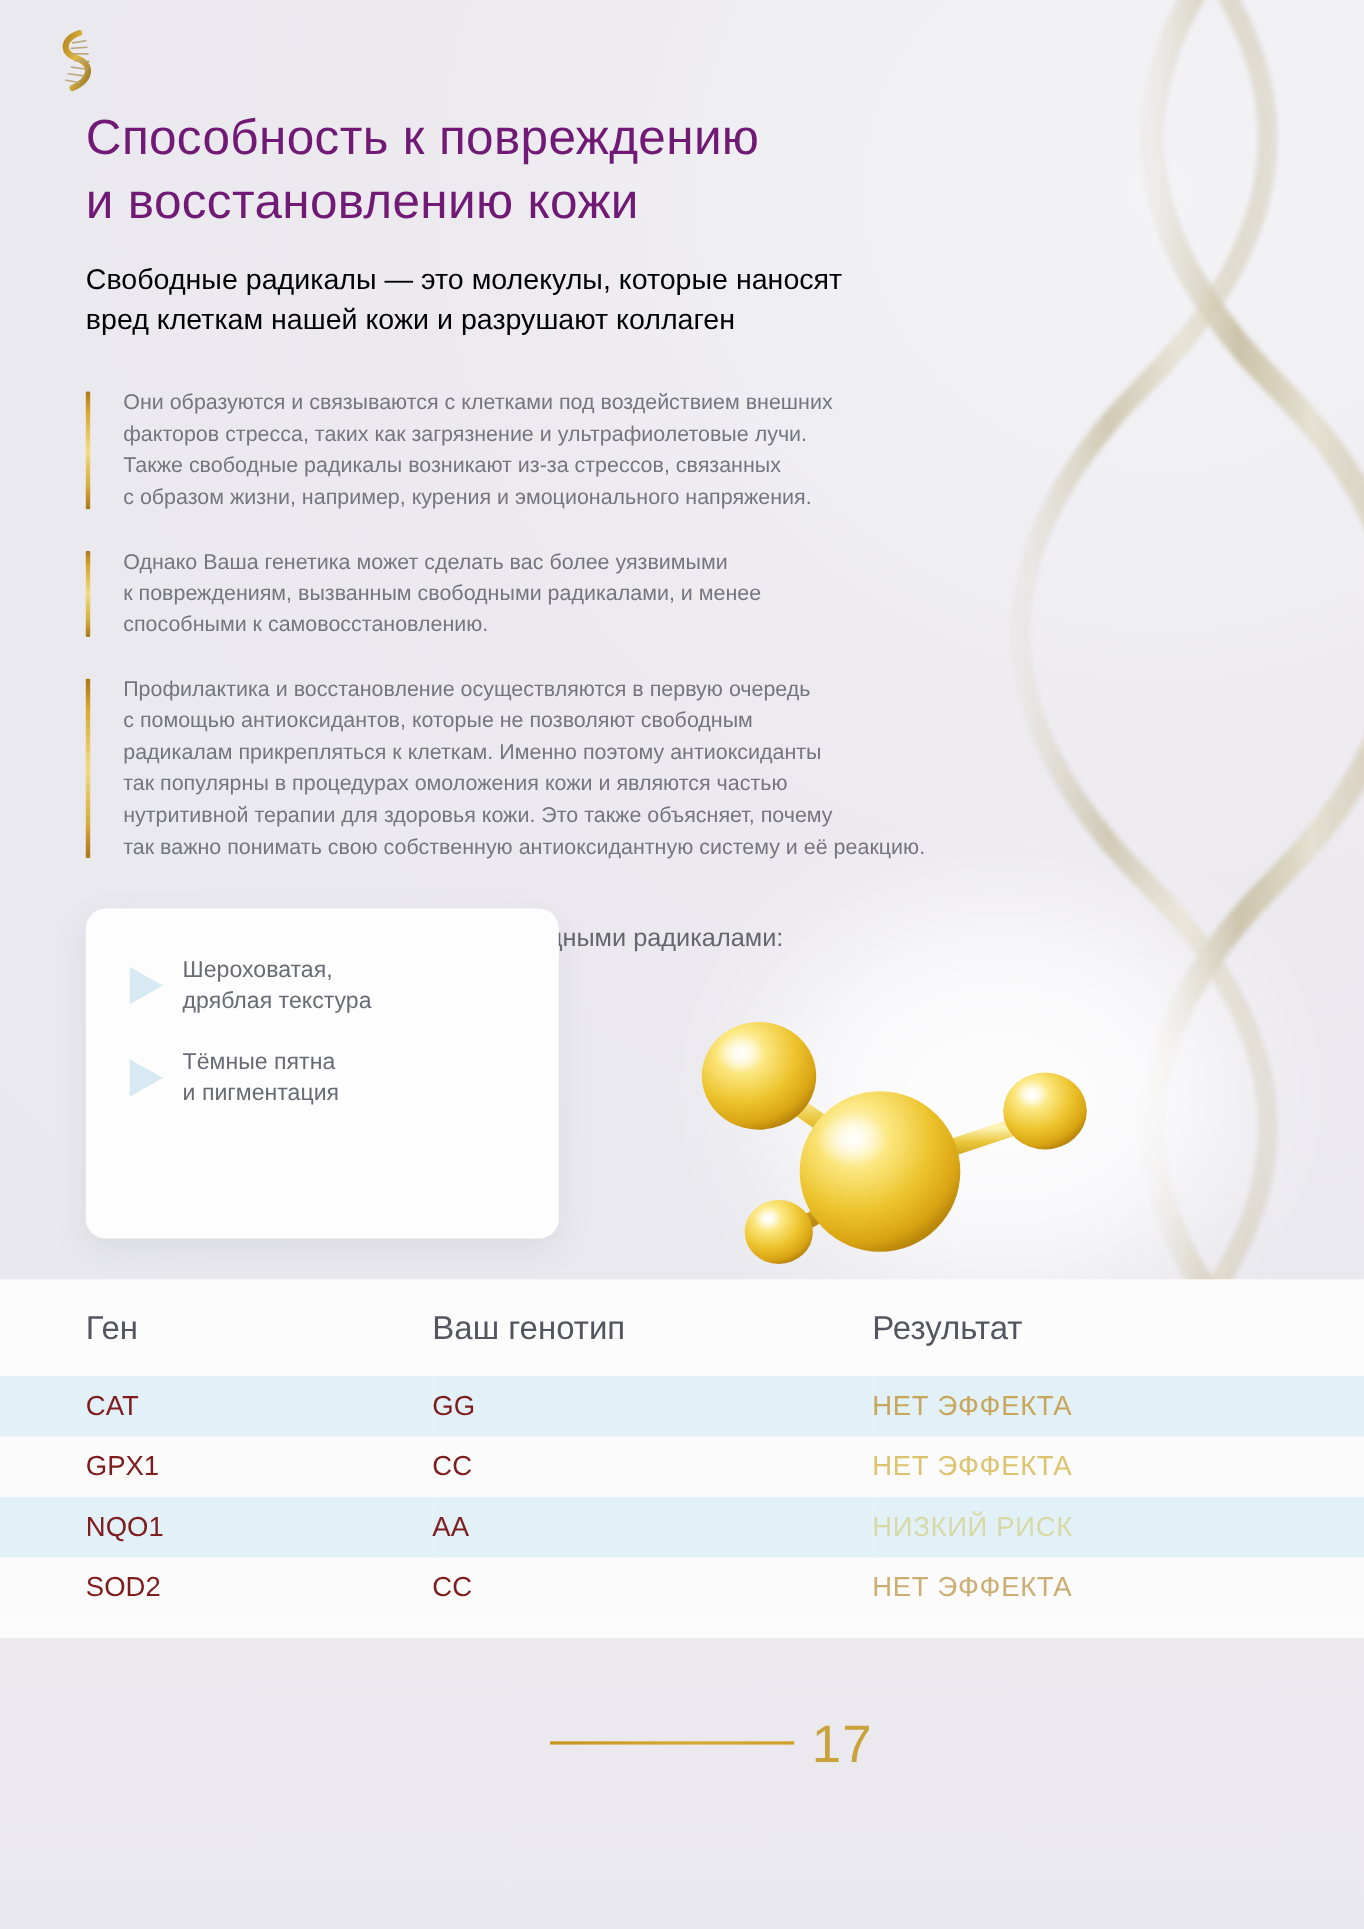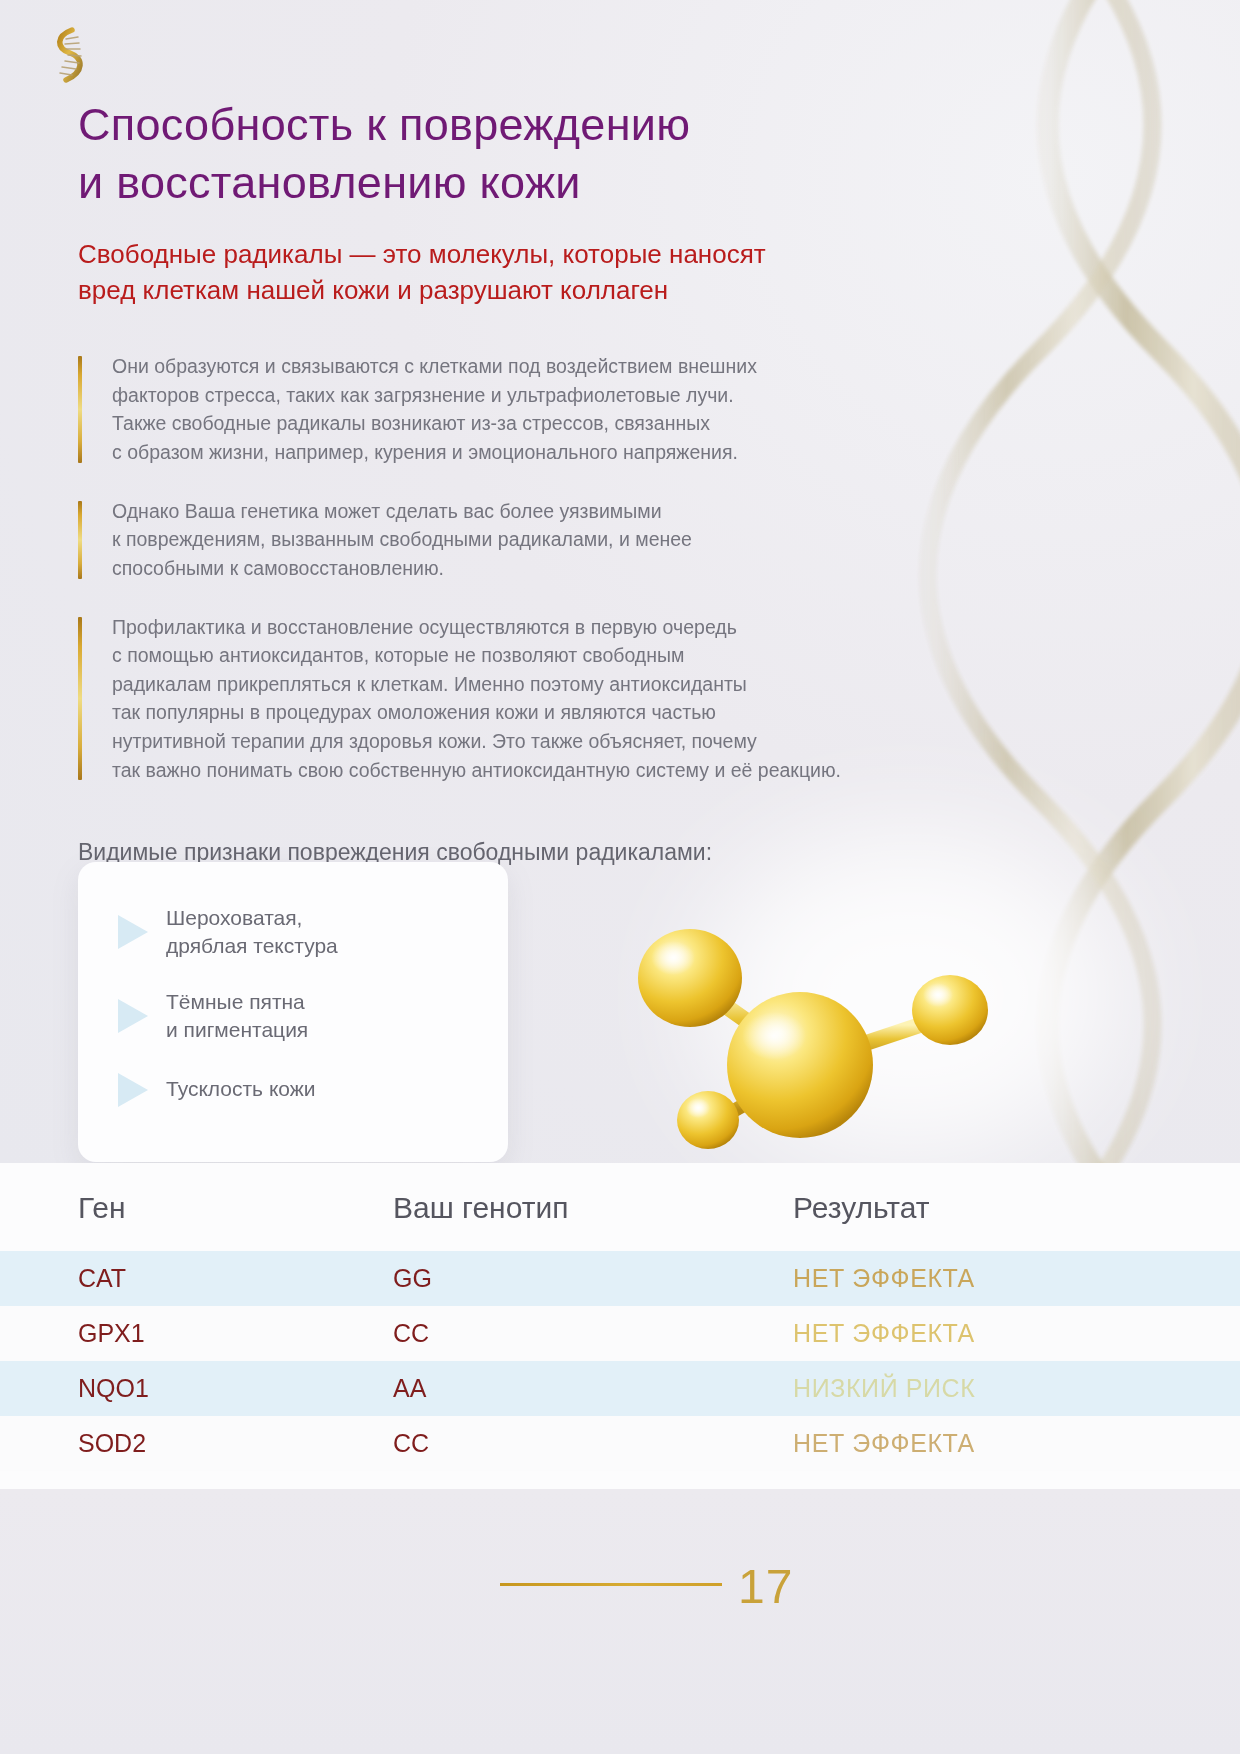--- a/index.html
+++ b/index.html
@@ -67,21 +67,21 @@
     line-height: 1.28;
     letter-spacing: 0.3px;
     color: #701a75;
     white-space: pre-line;
   }
   .subtitle {
     margin: 26px 0 0 0;
     font-weight: 300;
     font-size: 26px;
     line-height: 1.36;
-    color: #b91c1c;
+    color: #000000;
     white-space: pre-line;
   }
 
   .para-list { margin-top: 44px; }
   .para {
     position: relative;
     padding-left: 34px;
     margin-bottom: 30px;
     margin-top: 16px;
   }
@@ -109,21 +109,21 @@
     font-weight: 300;
     font-size: 23px;
     line-height: 1.3;
     color: #65656f;
   }
 
   
   .signs-card {
     position: absolute;
     left: 78px;
-    top: 862px;
+    top: 826px;
     width: 430px;
     min-height: 300px;
     background: #fdfdfe;
     border-radius: 18px;
     box-shadow: 0 10px 28px rgba(120,120,140,0.13);
     padding: 42px 26px 38px 26px;
     box-sizing: border-box;
   }
   .sign-row {
     display: flex;
@@ -369,24 +369,20 @@
     <div class="sign-row">
       <span class="tri"></span>
       <span class="sign-label">Шероховатая,
 дряблая текстура</span>
     </div>
     <div class="sign-row">
       <span class="tri"></span>
       <span class="sign-label">Тёмные пятна
 и пигментация</span>
     </div>
-    <div class="sign-row">
-      <span class="tri"></span>
-      <span class="sign-label">Тусклость кожи</span>
-    </div>
   </div>
 
   <div class="table-block">
     <table class="tbl">
       <thead>
         <tr>
           <th>Ген</th>
           <th>Ваш генотип</th>
           <th>Результат</th>
         </tr>

